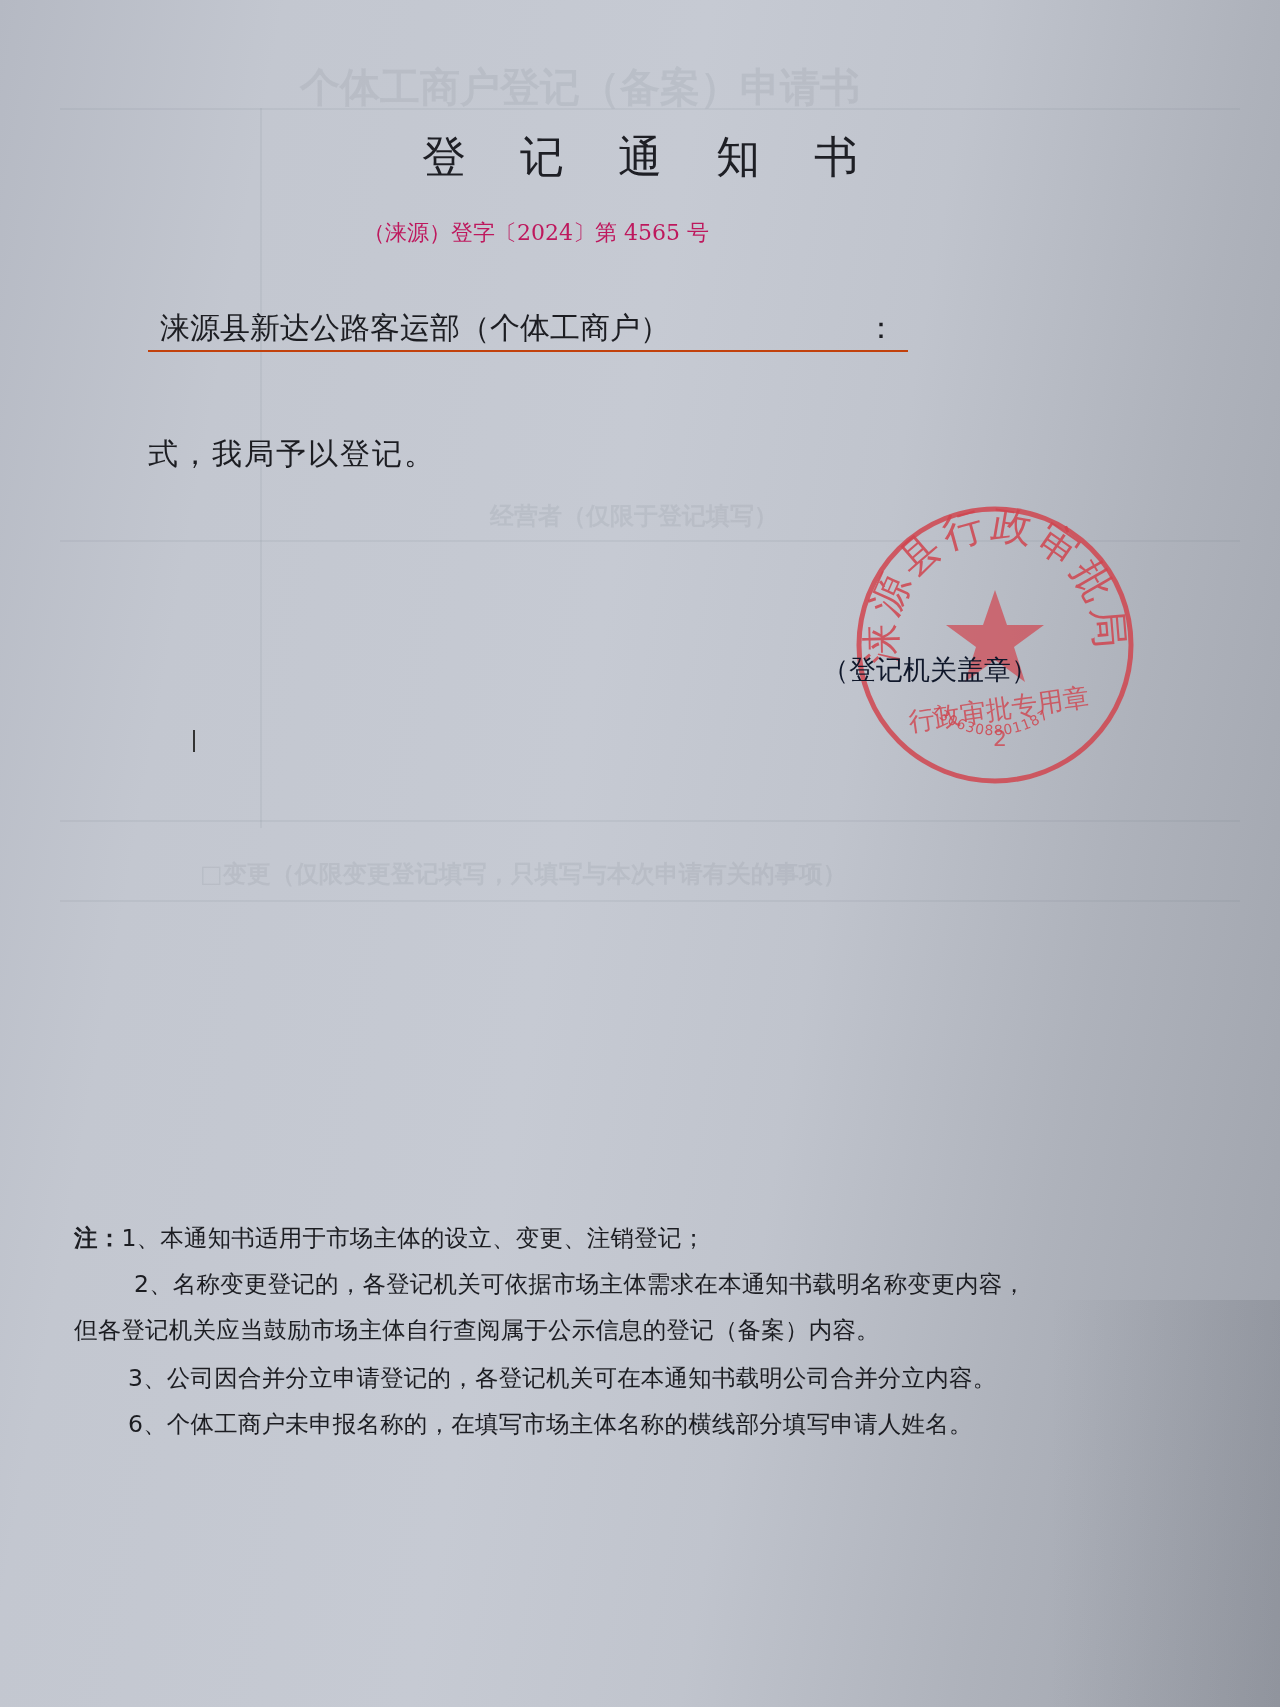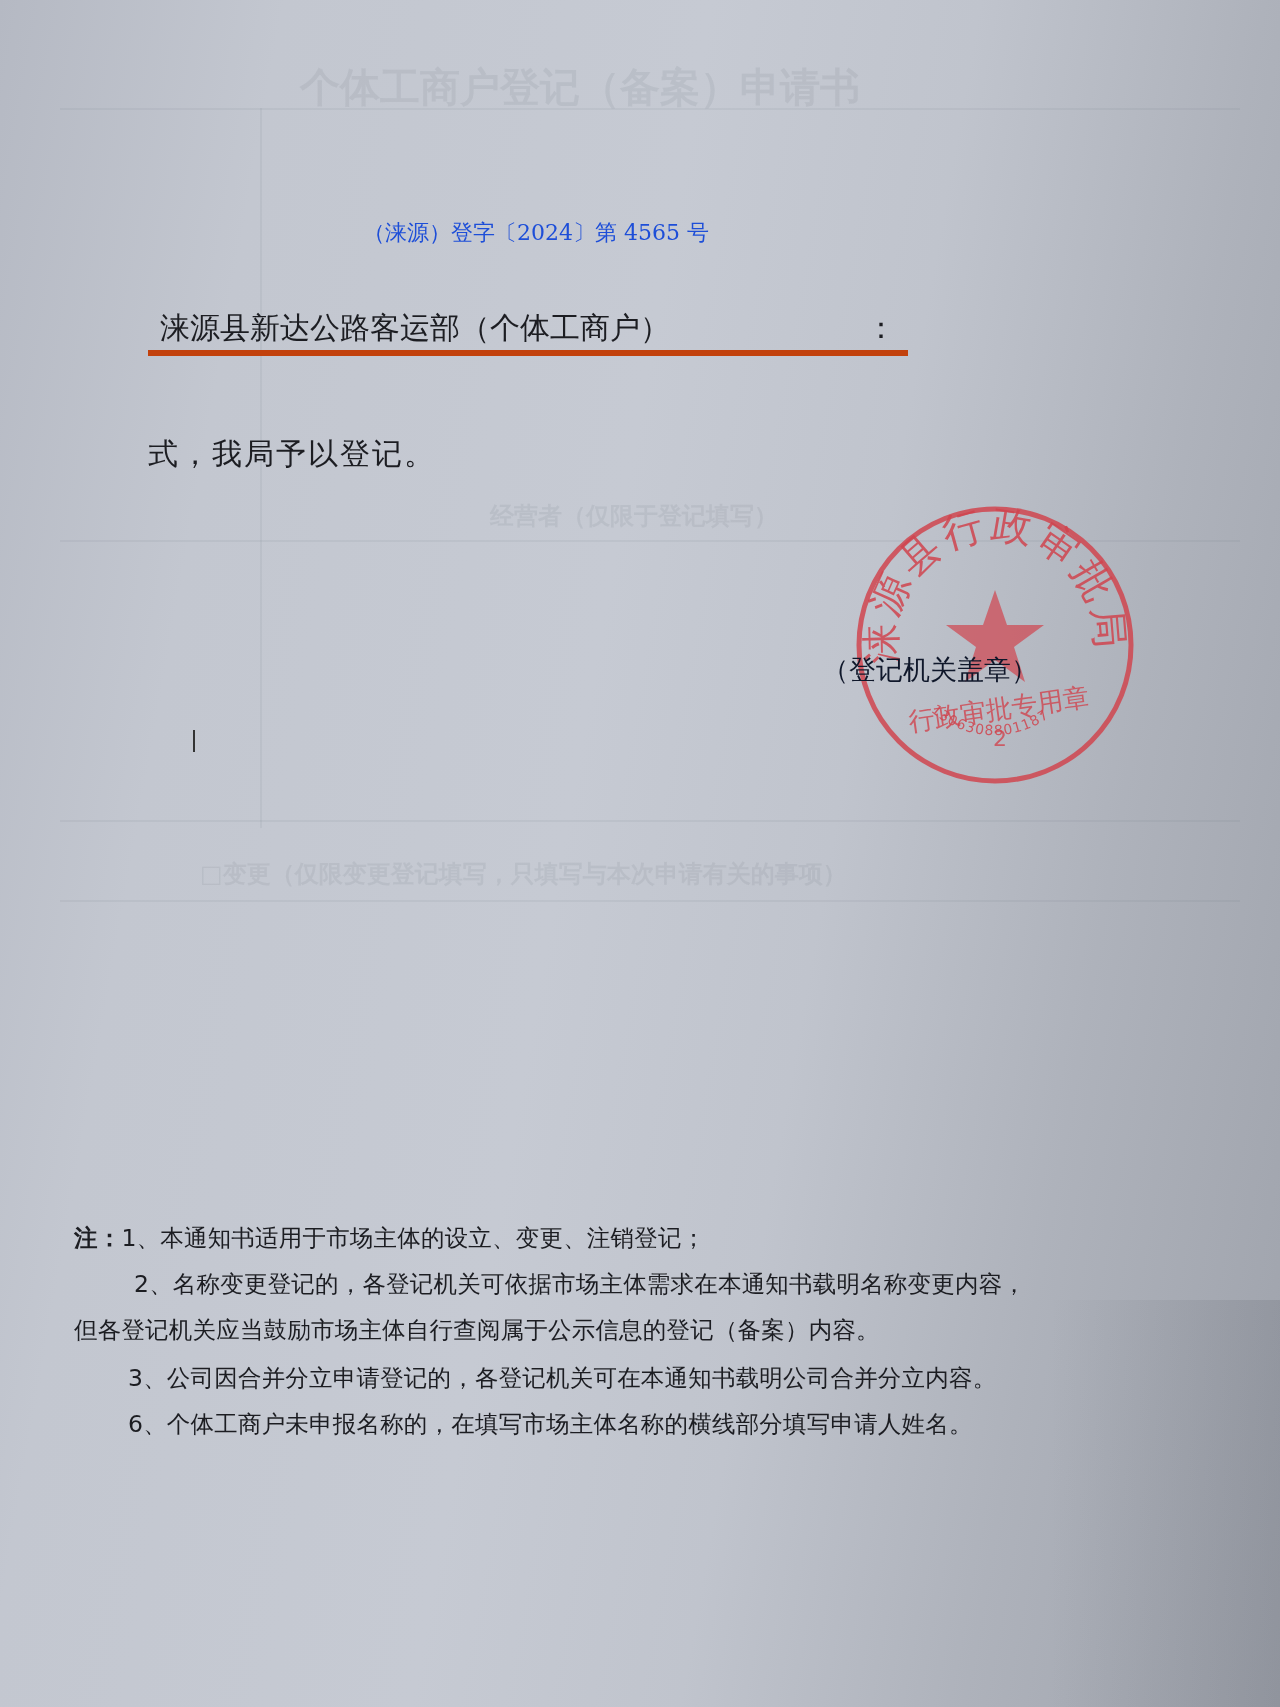--- a/index.html
+++ b/index.html
@@ -47,31 +47,31 @@
       padding-left: 20px;
       box-sizing: border-box;
     }
     .docnum {
       position: absolute;
       top: 218px;
       left: 0;
       width: 1052px;
       text-align: center;
       font-size: 22px;
-      color: #1d4ed8;
+      color: #be185d;
       padding-left: 20px;
       box-sizing: border-box;
     }
     .addressee-row {
       position: absolute;
       top: 308px;
       left: 148px;
       width: 760px;
       font-size: 30px;
-      border-bottom: 6px solid #c2410c;
+      border-bottom: 2px solid #c2410c;
       padding-bottom: 2px;
       height: 40px;
       line-height: 40px;
     }
     .addressee-name {
       display: inline-block;
       padding-left: 12px;
     }
     .addressee-colon {
       position: absolute;
@@ -156,20 +156,21 @@
 
   <div class="ghost" style="top:60px;left:300px;font-size:40px;">个体工商户登记（备案）申请书</div>
   <div class="ghost-line" style="top:108px;left:60px;width:1180px;height:2px;"></div>
   <div class="ghost-line" style="top:540px;left:60px;width:1180px;height:2px;"></div>
   <div class="ghost-line" style="top:820px;left:60px;width:1180px;height:2px;"></div>
   <div class="ghost-line" style="top:900px;left:60px;width:1180px;height:2px;"></div>
   <div class="ghost-line" style="top:108px;left:260px;width:2px;height:720px;"></div>
   <div class="ghost" style="top:500px;left:490px;font-size:24px;">经营者（仅限于登记填写）</div>
   <div class="ghost" style="top:858px;left:200px;font-size:24px;">□变更（仅限变更登记填写，只填写与本次申请有关的事项）</div>
 
+  <div class="title">登 记 通 知 书</div>
   <div class="docnum">（涞源）登字〔2024〕第 4565 号</div>
 
   <div class="addressee-row">
     <span class="addressee-name">涞源县新达公路客运部（个体工商户）</span>
     <span class="addressee-colon">：</span>
   </div>
 
   <div class="para para2">式，我局予以登记。</div>
 
   <div class="stray-mark"></div>

